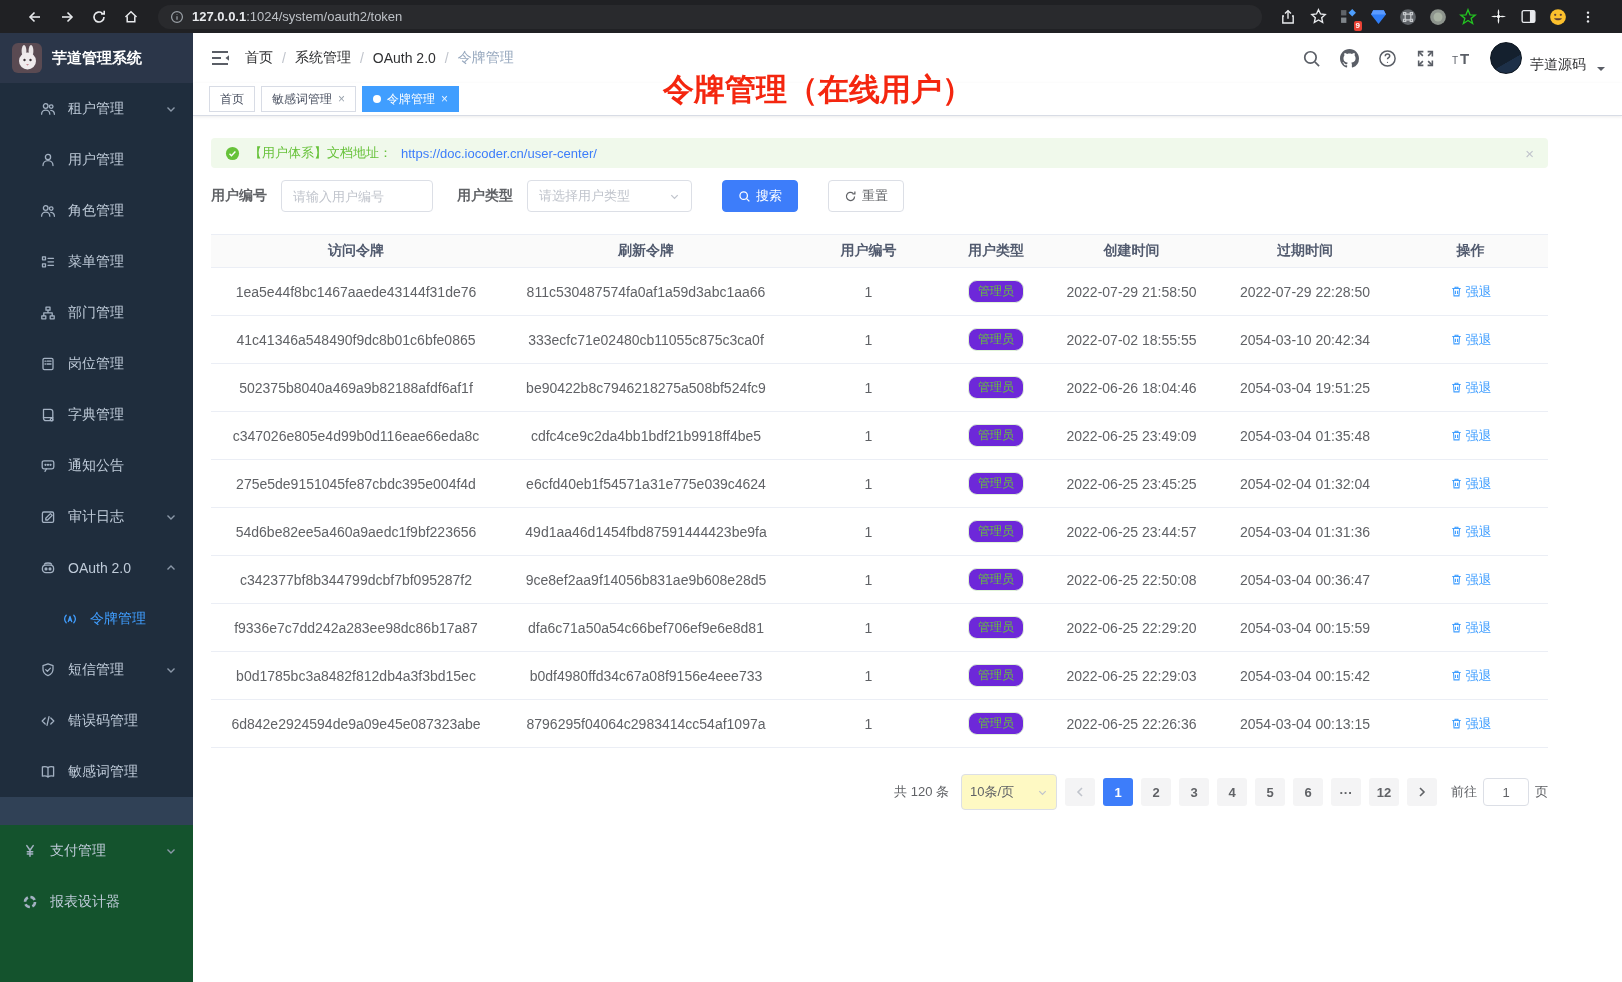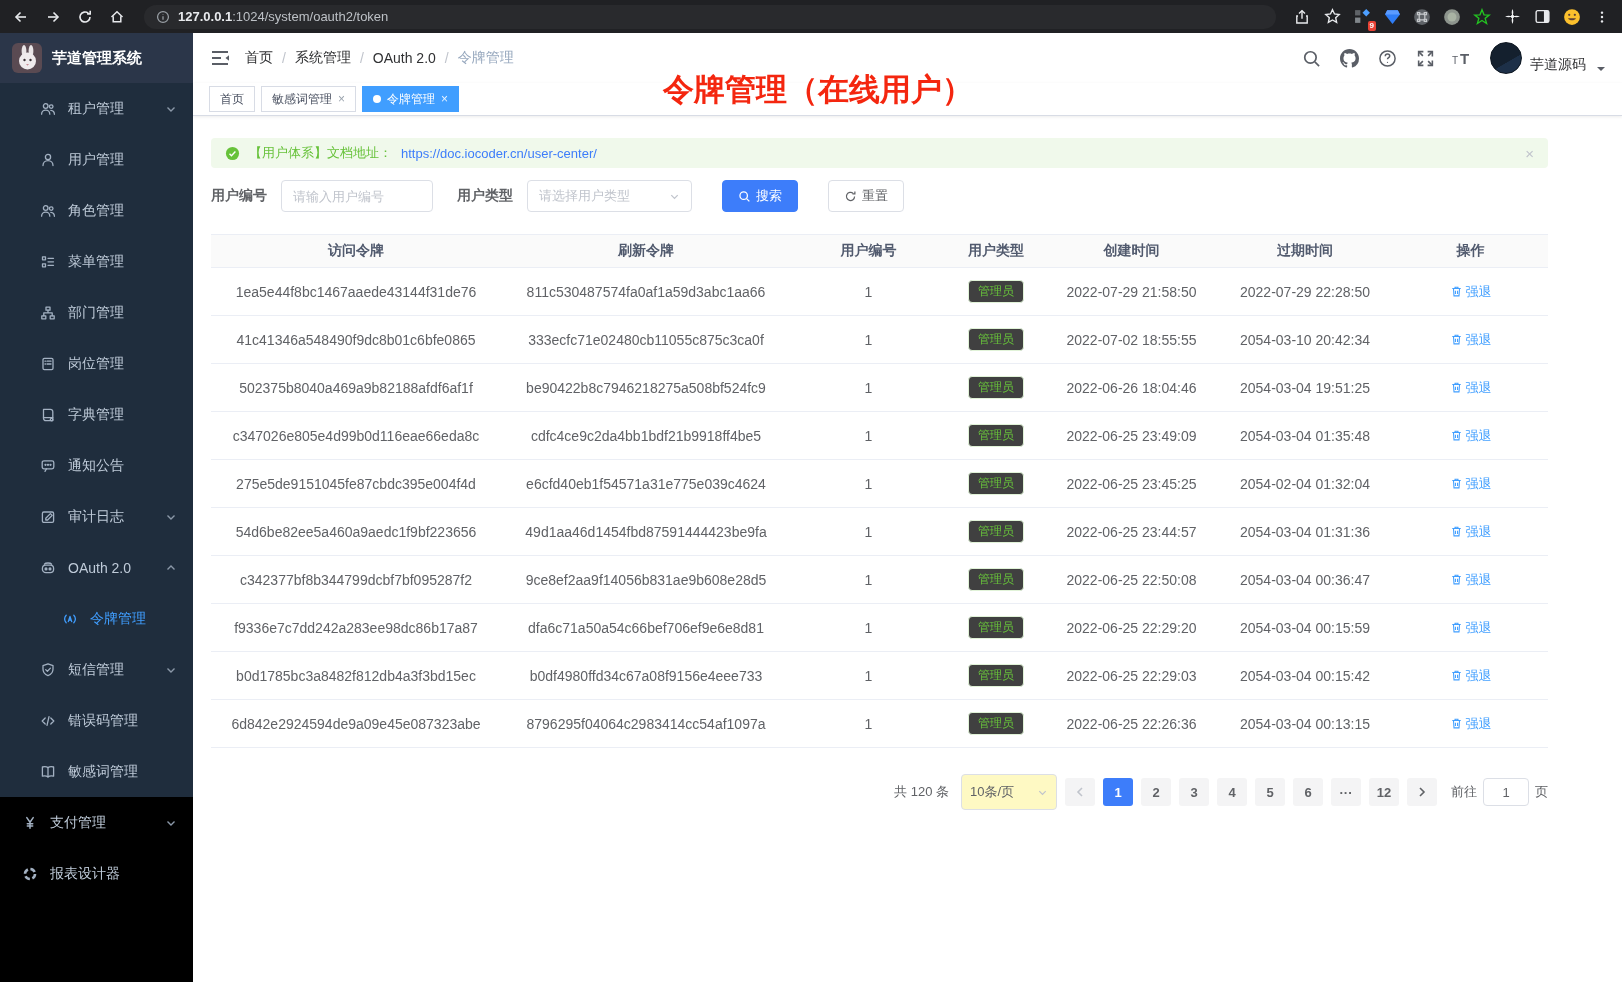--- a/index.html
+++ b/index.html
@@ -1,21 +1,21 @@
 <!DOCTYPE html>
 <html><head>
 <meta charset="utf-8">
 <style>
   * { margin:0; padding:0; box-sizing:border-box; }
   html,body { width:1622px; height:982px; overflow:hidden; }
   body { font-family:"Liberation Sans","DejaVu Sans",sans-serif; background:#fff; font-size:14px; }
   svg { display:block; }
 
   
-  .browser-bar { height:33px; background:#202124; display:flex; align-items:center; padding:0 8px; gap:6px; }
+  .browser-bar { height:33px; background:#202124; display:flex; align-items:center; padding:0 22px; gap:6px; }
   .bnav { width:26px; height:26px; display:flex; align-items:center; justify-content:center; border-radius:50%; color:#e8eaed; flex:0 0 auto; cursor:pointer; }
   .omnibox { flex:1; height:24px; margin:0 8px; background:#292a2d; border-radius:12px; display:flex; align-items:center; padding:0 12px; gap:8px; color:#e8eaed; font-size:13px; min-width:0; }
   .omnibox .rest { color:#bdc1c6; }
   .bext { width:24px; height:24px; display:flex; align-items:center; justify-content:center; position:relative; flex:0 0 auto; cursor:pointer; }
   .badge9 { position:absolute; right:-2px; bottom:-2px; background:#e94235; color:#fff; font-size:8px; line-height:10px; padding:0 2px; border-radius:2px; font-weight:bold; }
 
   
   .app { display:flex; height:949px; }
   .sidebar { width:193px; background:#304156; flex:0 0 auto; display:flex; flex-direction:column; color:#bfcbd9; }
   .logo-row { height:50px; background:#2b3649; display:flex; align-items:center; gap:10px; padding:0 12px; flex:0 0 auto; }
@@ -23,21 +23,21 @@
   .logo-title { color:#fff; font-size:15px; font-weight:bold; white-space:nowrap; }
   .menu-group { background:#1f2d3d; }
   .menu-item { height:51px; display:flex; align-items:center; gap:12px; font-size:14px; cursor:pointer; position:relative; white-space:nowrap; }
   .menu-item.lvl1 { padding-left:22px; }
   .menu-item.lvl2 { padding-left:40px; }
   .menu-item.lvl3 { padding-left:62px; }
   .menu-item .mi-icon { width:16px; height:16px; flex:0 0 auto; color:#a3b1c2; }
   .menu-item.active { color:#409eff; }
   .menu-item.active .mi-icon { color:#409eff; }
   .menu-item .chev { position:absolute; right:16px; color:#8b98a8; }
-  .menu-bottom { background:#000000; flex:1; }
+  .menu-bottom { background:#14532d; flex:1;margin-top:28px; }
 
   .main { flex:1; display:flex; flex-direction:column; background:#fff; position:relative; min-width:0; }
 
   
   .hdr { height:50px; display:flex; align-items:center; padding:0 16px; flex:0 0 auto; }
   .hamburger { width:22px; height:22px; color:#5a5e66; cursor:pointer; margin-right:14px; }
   .crumbs { display:flex; align-items:center; gap:9px; font-size:14px; color:#303133; }
   .crumb-sep { color:#c0c4cc; }
   .crumbs .last { color:#97a8be; }
   .hdr-right { margin-left:auto; display:flex; align-items:center; gap:16px; }
@@ -72,21 +72,21 @@
   .f-select .chev { color:#c0c4cc; }
   .btn { height:32px; border-radius:4px; display:inline-flex; align-items:center; gap:5px; padding:0 15px; font-size:13px; cursor:pointer; border:1px solid transparent; margin-left:20px; }
   .btn.primary { color:#fff; }
   .btn.plain { background:#fff; border-color:#dcdfe6; color:#606266; }
 
   
   .table { margin-top:22px; font-size:14px; color:#606266; }
   .t-head, .t-row { display:grid; grid-template-columns:290px 290px 155px 100px 171px 176px 155px; align-items:center; text-align:center; }
   .t-head { height:34px; background:#fafafa; color:#515a6e; font-weight:bold; border-top:1px solid #ebeef5; border-bottom:1px solid #ebeef5; }
   .t-row { height:48px; border-bottom:1px solid #ebeef5; }
-  .tag-success { display:inline-block; padding:2px 9px; font-size:12px; border-radius:4px; background:#404040; border:1px solid #e1f3d8; color:#67c23a; }
+  .tag-success { display:inline-block; padding:2px 9px; font-size:12px; border-radius:9px; background:#6d28d9; border:1px solid #e1f3d8; color:#67c23a; }
   .act-link { color:#409eff; display:inline-flex; align-items:center; gap:3px; cursor:pointer; font-size:13px; justify-self:center; }
 
   
   .pager { margin-top:26px; display:flex; justify-content:flex-end; align-items:center; gap:8px; font-size:13px; color:#606266; padding-bottom:24px; }
   .p-total { margin-right:4px; }
   .p-size { width:96px; height:36px; border:1px solid #dcdfe6; border-radius:4px; display:flex; align-items:center; justify-content:space-between; padding:0 8px; color:#606266; cursor:pointer; background:#fef9c3; }
   .p-size .chev { color:#c0c4cc; }
   .p-btn { min-width:30px; height:28px; border-radius:3px; background:#f4f4f5; display:inline-flex; align-items:center; justify-content:center; padding:0 4px; cursor:pointer; color:#606266; font-weight:bold; font-size:13px; }
   .p-btn.active { color:#fff; }
   .p-btn.disabled { color:#c0c4cc; }

